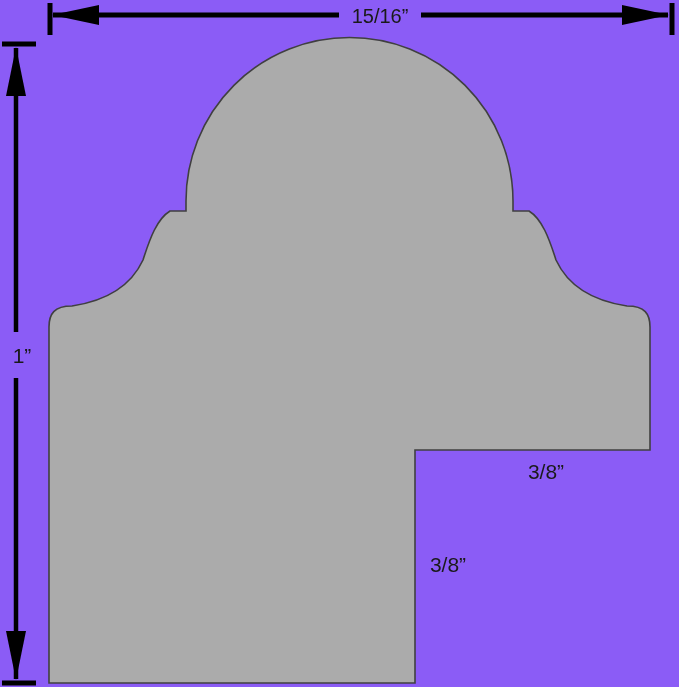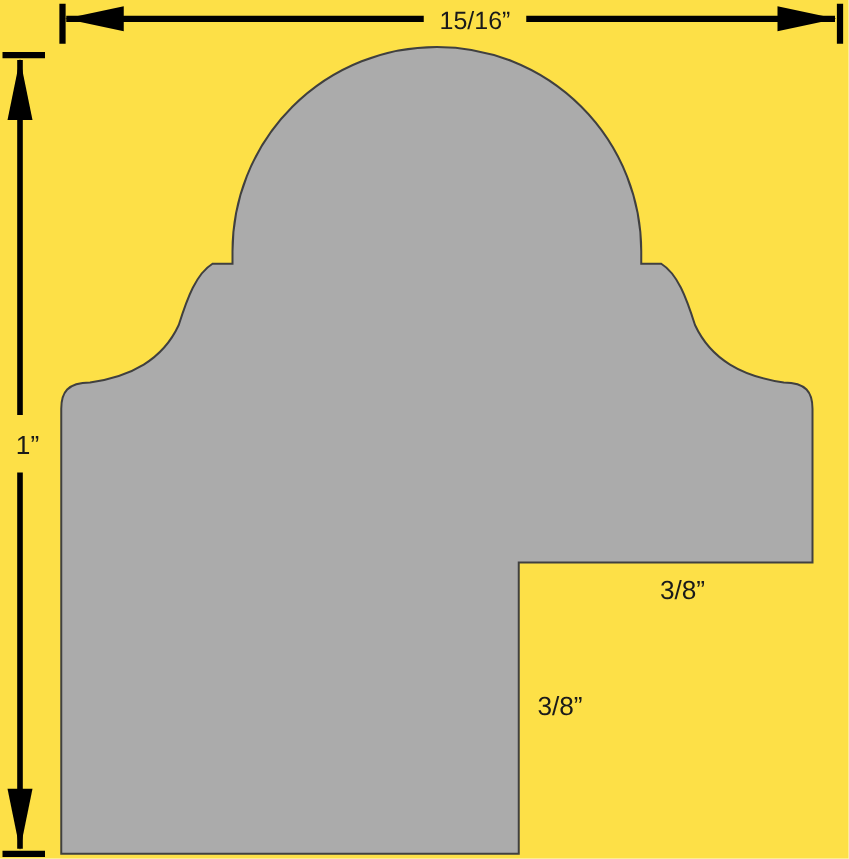--- a/index.html
+++ b/index.html
@@ -8,21 +8,21 @@
     background: #ffffff;
     width: 679px;
     height: 687px;
     overflow: hidden;
     font-family: "Liberation Sans", sans-serif;
   }
   .stage {
     position: relative;
     width: 679px;
     height: 687px;
-    background: #fde047;
+    background: #8b5cf6;
   }
   svg { display: block; }
   text {
     font-family: "Liberation Sans", sans-serif;
     fill: #1a1a1a;
   }
   .dim-label { font-size: 20px; }
   .dim-label-lg { font-size: 21px; }
 </style>
 </head>

